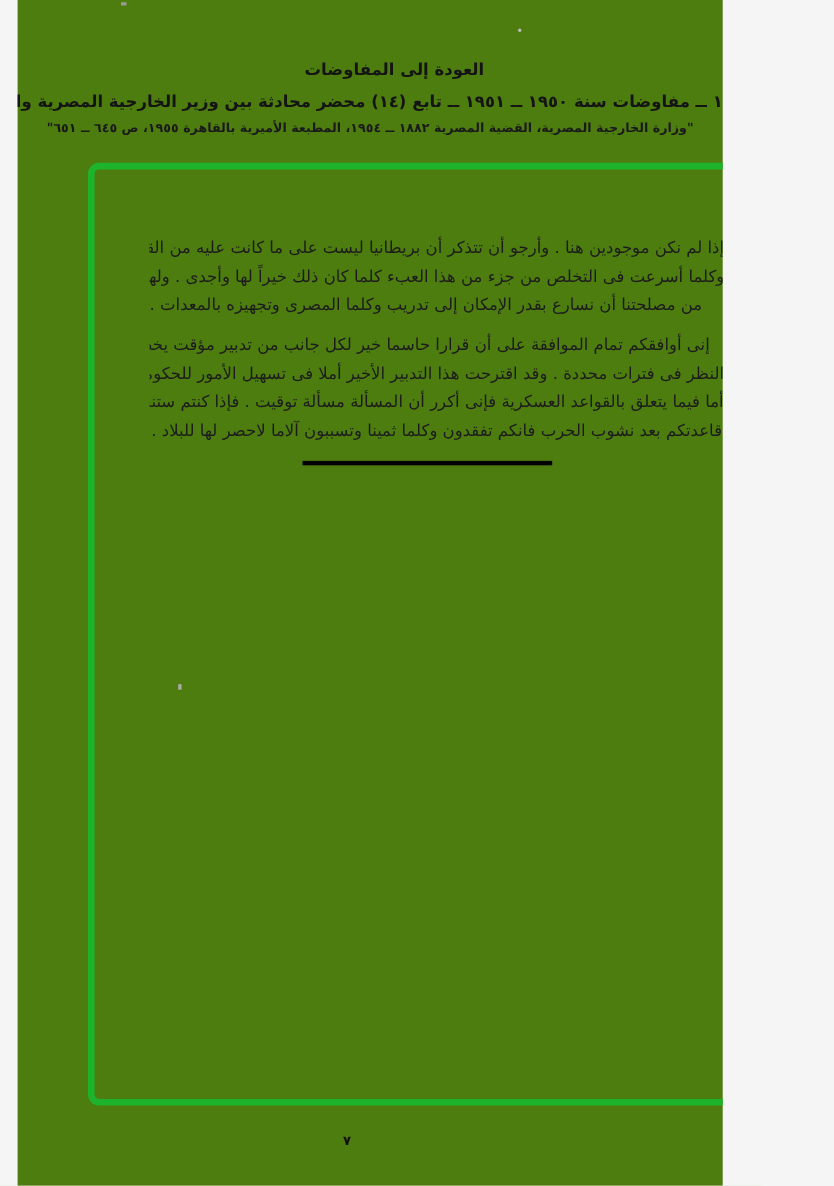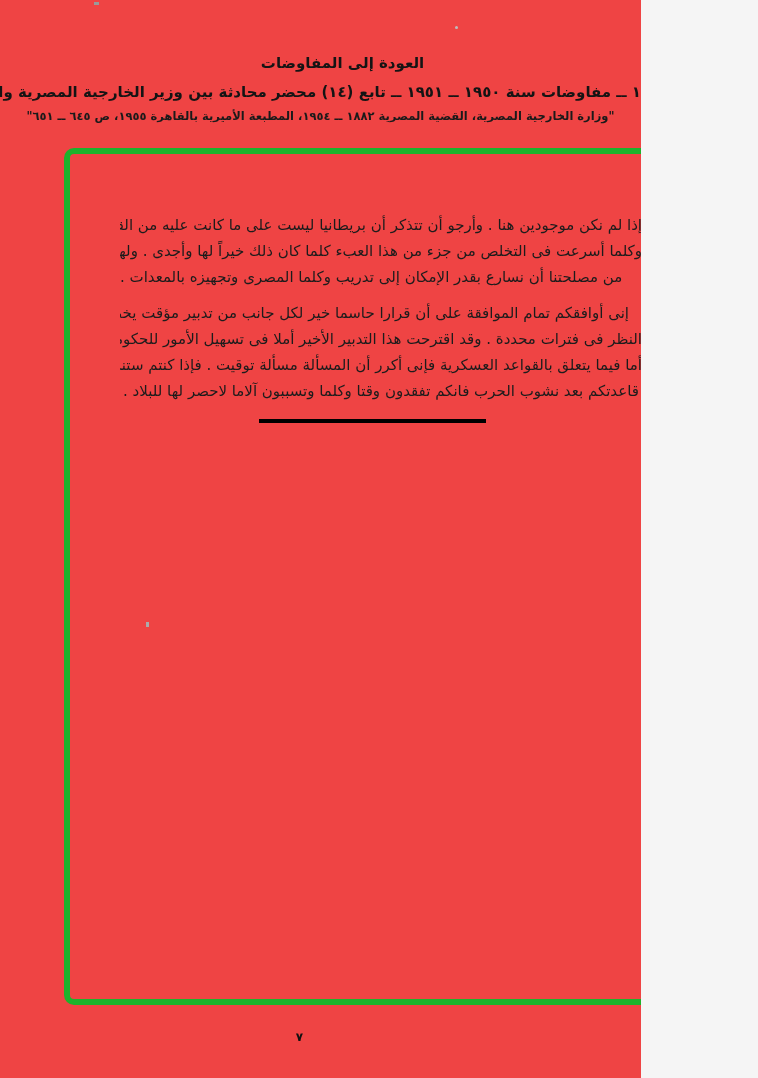--- a/index.html
+++ b/index.html
@@ -5,22 +5,23 @@
   * { margin: 0; padding: 0; box-sizing: border-box; }
   html, body { background: #f5f5f5; }
   body {
     width: 758px; height: 1078px;
     font-family: "DejaVu Sans", sans-serif;
     color: #111;
   }
   .page {
     position: relative;
     width: 641px; height: 1078px;
-    background: #ef4444;
+    background: #4d7c0f;
     overflow: hidden;
+    margin-left: 16px;
   }
 
   
   .title {
     position: absolute; top: 54px; left: 0; right: 0;
     text-align: center; transform: translateX(22px);
     direction: rtl; font-size: 15px; font-weight: bold;
     color: #141414; white-space: nowrap;
   }
   .heading {
@@ -101,21 +102,21 @@
     <div class="box-text">
       <div class="para para1">
         <div class="line justify">إذا لم نكن موجودين هنا . وأرجو أن تتذكر أن بريطانيا ليست على ما كانت عليه من القوة</div>
         <div class="line justify">وكلما أسرعت فى التخلص من جزء من هذا العبء كلما كان ذلك خيراً لها وأجدى . ولهذا فإنه</div>
         <div class="line last-left">من مصلحتنا أن نسارع بقدر الإمكان إلى تدريب وكلما المصرى وتجهيزه بالمعدات .</div>
       </div>
       <div class="para para2">
         <div class="line justify indent">إنى أوافقكم تمام الموافقة على أن قرارا حاسما خير لكل جانب من تدبير مؤقت يخضع لإعادة</div>
         <div class="line justify">النظر فى فترات محددة . وقد اقترحت هذا التدبير الأخير أملا فى تسهيل الأمور للحكومة المصرية</div>
         <div class="line justify">أما فيما يتعلق بالقواعد العسكرية فإنى أكرر أن المسألة مسألة توقيت . فإذا كنتم ستنشئون</div>
-        <div class="line last-center">قاعدتكم بعد نشوب الحرب فانكم تفقدون وقتا وكلما وتسببون آلاما لاحصر لها للبلاد .</div>
+        <div class="line last-center">قاعدتكم بعد نشوب الحرب فانكم تفقدون وكلما ثمينا وتسببون آلاما لاحصر لها للبلاد .</div>
       </div>
     </div>
   </div>
 
   <div class="divider"></div>
 
   <div class="page-number">٧</div>
 
 </div>
 

